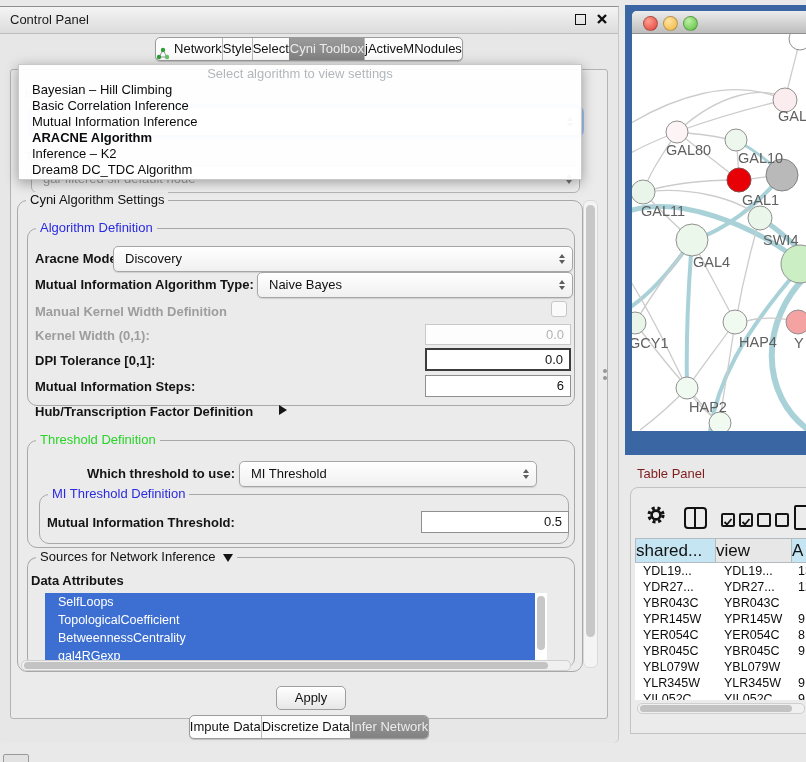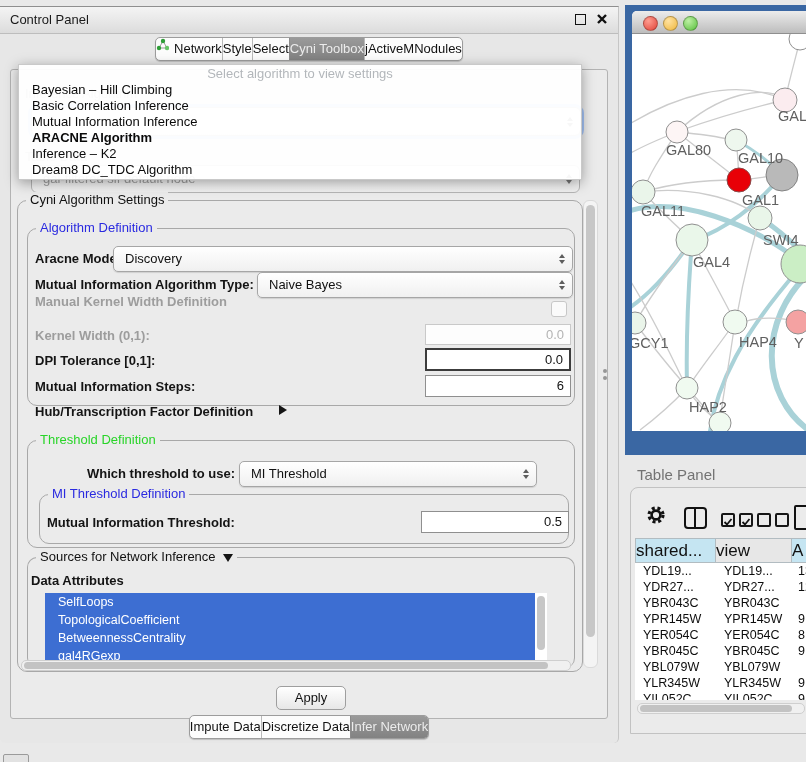--- a/index.html
+++ b/index.html
@@ -12,21 +12,21 @@
            background:linear-gradient(#f4f4f4,#dcdcdc);border-bottom:1px solid #bdbdbd;}
   #cptitle .t{position:absolute;left:10px;top:5px;font-size:13px;color:#1a1a1a}
   .winbtn{position:absolute;top:7px;cursor:default}
   #floatbtn{right:32px;width:9px;height:9px;border:1.5px solid #111}
   #closebtn{right:10px;top:6px}
   
   .segwrap{position:absolute;left:0;width:100%;display:flex;justify-content:center}
   .seg{display:inline-flex;border:1px solid #9c9c9c;border-radius:5px;overflow:hidden;
        background:#fcfcfc;height:22px;box-shadow:0 1px 1px rgba(0,0,0,.18)}
   .seg .si{font-size:13px;line-height:22px;padding:0 0;border-left:1px solid #b9b9b9;
-           color:#111;display:flex;align-items:flex-start;gap:5px;white-space:nowrap}
+           color:#111;display:flex;align-items:flex-end;gap:5px;white-space:nowrap}
   .seg .si:first-child{border-left:none}
   .seg .si.sel{background:linear-gradient(#9a9a9a,#828282);color:#ececec;border-left-color:#8a8a8a}
   
   #mainpanel{position:absolute;left:10px;top:62px;width:596px;height:648px;background:#ebebeb;
              border:1px solid #b3b3b3;border-radius:3px;}
   
   .behind{opacity:.8}
   .bcombo{position:absolute;background:linear-gradient(#fff,#f1f1f1);border:1px solid #a8a8a8;border-radius:6px}
   .bcombo.focus{box-shadow:0 0 0 3px rgba(110,165,255,.7)}
   .bcombo .txt{position:absolute;left:11px;top:0;line-height:26px;color:#8c8c8c;font-size:13px;white-space:nowrap}
@@ -81,21 +81,21 @@
   #nettitle{position:absolute;left:0;top:0;width:100%;height:22px;border-radius:5px 0 0 0;
             background:linear-gradient(#ececec,#bdbdbd);border-bottom:1px solid #8f8f8f}
   .tl{position:absolute;top:4.5px;width:13px;height:13px;border-radius:50%;border:0.5px solid rgba(0,0,0,.25)}
   #tl-close{left:11px;background:radial-gradient(circle at 35% 30%,#ff9d90,#e04338)}
   #tl-min{left:31px;background:radial-gradient(circle at 35% 30%,#ffe2a0,#efb73e)}
   #tl-zoom{left:51px;background:radial-gradient(circle at 35% 30%,#bdf0a4,#58bf3c)}
   #netcanvas{position:absolute;left:0;top:23px;width:174px;height:397px;background:#fff}
   
   .dot{position:absolute;width:4px;height:4px;border-radius:50%;background:#969696}
   
-  #tp-title{position:absolute;left:637px;top:466px;font-size:15px;color:#737373}
+  #tp-title{position:absolute;left:637px;top:466px;font-size:13px;color:#7f1d1d}
   #tpanel{position:absolute;left:630px;top:487px;width:180px;height:245px;background:#ebebeb;
           border:1px solid #c2c2c2;border-radius:8px 0 0 0}
   .ticon{position:absolute;top:18px}
   .splitic{width:19px;height:18px;border:2px solid #111;border-radius:4px;position:relative}
   .splitic:after{content:"";position:absolute;left:8px;top:0;width:2px;height:100%;background:#111}
   .ckbx{display:inline-block;width:10px;height:10px;border:2px solid #161616;border-radius:2px;vertical-align:middle}
   .docic{position:absolute;width:16px;height:21px;border:2px solid #111;border-radius:2px;background:#ebebeb}
   #thead{position:absolute;left:4px;top:50px;width:176px;height:25px;display:flex}
   #thead .hc{box-sizing:border-box;border:1px solid #b2bcc1;border-left:none;font-size:17px;
              text-align:left;line-height:23px;overflow:hidden;white-space:nowrap}
@@ -188,21 +188,21 @@
         </span>
     </div>
     <span class="lbl" style="left:24px;top:207px">Mutual Information Algorithm Type:</span>
     <div class="combo" style="left:246px;top:202px;width:314px;height:24px">
       <span class="txt">Naive Bayes</span>
       <span class="arrows">
           <i class="up"></i>
           <i class="dn"></i>
         </span>
     </div>
-    <span class="lbl dis" style="left:24px;top:224px">Manual Kernel Width Definition</span>
+    <span class="lbl dis" style="left:24px;top:234px">Manual Kernel Width Definition</span>
     <div class="cb" style="left:540px;top:231px"></div>
     <span class="lbl dis" style="left:24px;top:258px">Kernel Width (0,1):</span>
     <div class="num dis" style="left:414px;top:254px;width:138px;height:19px;line-height:19px">
       <span>0.0</span>
     </div>
     <span class="lbl" style="left:24px;top:283px">DPI Tolerance [0,1]:</span>
     <div class="num focus" style="left:414px;top:278px;width:136px;height:19px;line-height:19px">
       <span>0.0</span>
     </div>
     <span class="lbl" style="left:24px;top:309px">Mutual Information Steps:</span>

